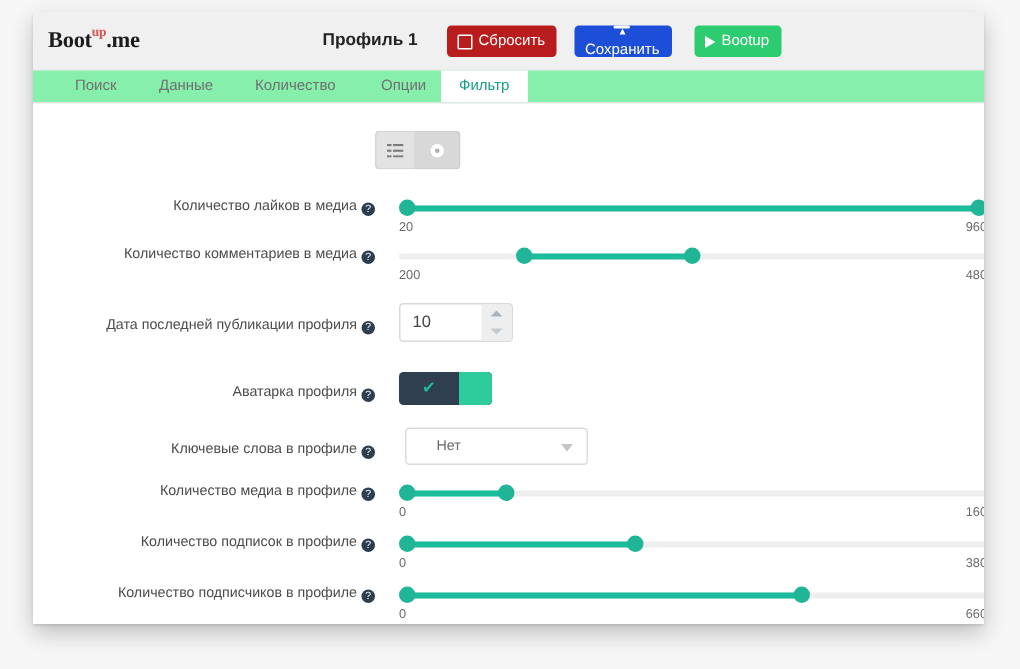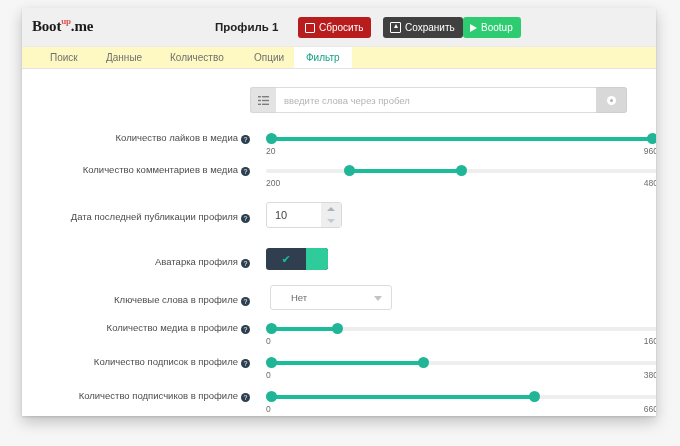--- a/index.html
+++ b/index.html
@@ -76,21 +76,21 @@
     padding: 0 8px 0 7px;
     white-space: nowrap;
     box-sizing: border-box;
     border: none;
     display: flex;
     align-items: center;
     gap: 4px;
     cursor: pointer;
   }
   .hbtn-reset { left: 276px; background: #b91c1c; }
-  .hbtn-save  { left: 361px; background: #404040; }
+  .hbtn-save  { left: 361px; background: #1d4ed8; flex-direction: column; }
   .hbtn-boot  { left: 441px; background: #2ecc71; }
   .sq-icon {
     width: 8px; height: 8px;
     border: 1.4px solid #ffffff;
     border-radius: 1px;
     display: inline-block;
   }
   .dl-icon {
     width: 9px; height: 9px;
     border: 1.3px solid #ffffff;
@@ -111,21 +111,21 @@
     width: 0; height: 0;
     border-top: 4.5px solid transparent;
     border-bottom: 4.5px solid transparent;
     border-left: 7px solid #ffffff;
     display: inline-block;
   }
   
   .tabs {
     position: relative;
     height: 21px;
-    background: #fef9c3;
+    background: #86efac;
     border-bottom: 1px solid #e3e3e3;
   }
   .tab {
     position: absolute;
     top: 0;
     height: 21px;
     line-height: 21px;
     font-size: 10px;
     color: #707070;
     padding: 0 12px;
@@ -426,21 +426,20 @@
           <div class="search-prefix">
             <svg class="list-icon" viewBox="0 0 11 9">
               <rect x="0" y="0" width="3" height="1.4" fill="#7c7c7c"></rect>
               <rect x="4" y="0" width="7" height="1.4" fill="#7c7c7c"></rect>
               <rect x="0" y="3.8" width="3" height="1.4" fill="#7c7c7c"></rect>
               <rect x="4" y="3.8" width="7" height="1.4" fill="#7c7c7c"></rect>
               <rect x="0" y="7.6" width="3" height="1.4" fill="#7c7c7c"></rect>
               <rect x="4" y="7.6" width="7" height="1.4" fill="#7c7c7c"></rect>
             </svg>
           </div>
-          <input class="search-input" type="text" placeholder="введите слова через пробел" style="">
           <div class="search-suffix">
             <span class="dot-circle"></span>
           </div>
         </div>
       </div>
 
       <div class="row" style="top:62px;">
         <div class="label"><span>Количество лайков в медиа</span><span class="help">?</span></div>
         <div class="slider">
           <div class="track"></div>

